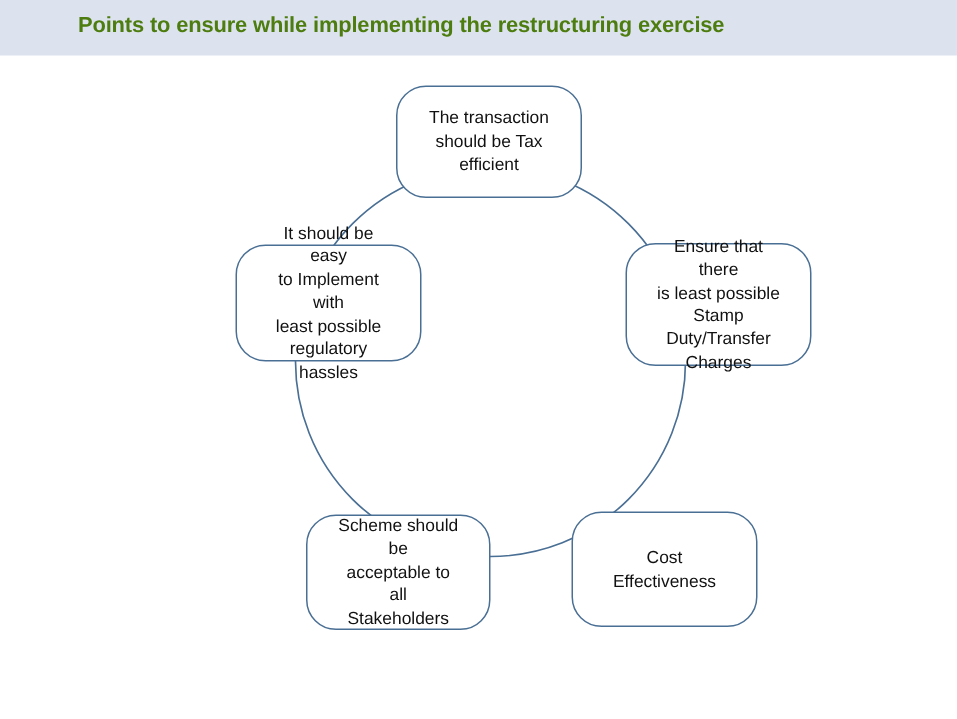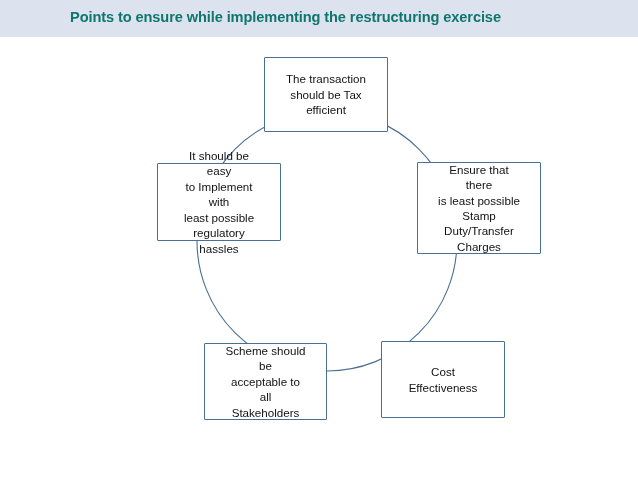--- a/index.html
+++ b/index.html
@@ -26,26 +26,26 @@
   #title-band {
     position: absolute;
     left: 0;
     top: 0;
     width: 638px;
     height: 37px;
     background: #dce3ef;
   }
   #page-title {
     position: absolute;
-    left: 70px;
+    left: 52px;
     top: 9px;
     width: 540px;
     font-size: 14.6px;
     font-weight: bold;
-    color: #0f766e;
+    color: #4d7c0f;
     letter-spacing: -0.1px;
     white-space: nowrap;
   }
   
   #diagram {
     position: absolute;
     left: 0;
     top: 37px;
     width: 638px;
     height: 442px;
@@ -56,21 +56,21 @@
     top: 0;
     width: 638px;
     height: 442px;
   }
   
   .node {
     position: absolute;
     box-sizing: border-box;
     background: #ffffff;
     border: 1.6px solid #4a6f94;
-    border-radius: 1px;
+    border-radius: 20px;
     display: flex;
     align-items: center;
     justify-content: center;
     text-align: center;
     color: #111111;
     font-size: 11.6px;
     line-height: 15.4px;
     padding: 2px 20px;
   }
   .node-label {
@@ -81,21 +81,21 @@
   #node-tax {
     left: 264px;
     top: 20px;
     width: 124px;
     height: 75px;
   }
   #node-stamp {
     left: 417px;
     top: 125px;
     width: 124px;
-    height: 92px;
+    height: 82px;
   }
   #node-cost {
     left: 358px;
     top: 304px;
     width: 124px;
     height: 77px;
     margin-left: 23px;
   }
   #node-stakeholders {
     left: 172px;

